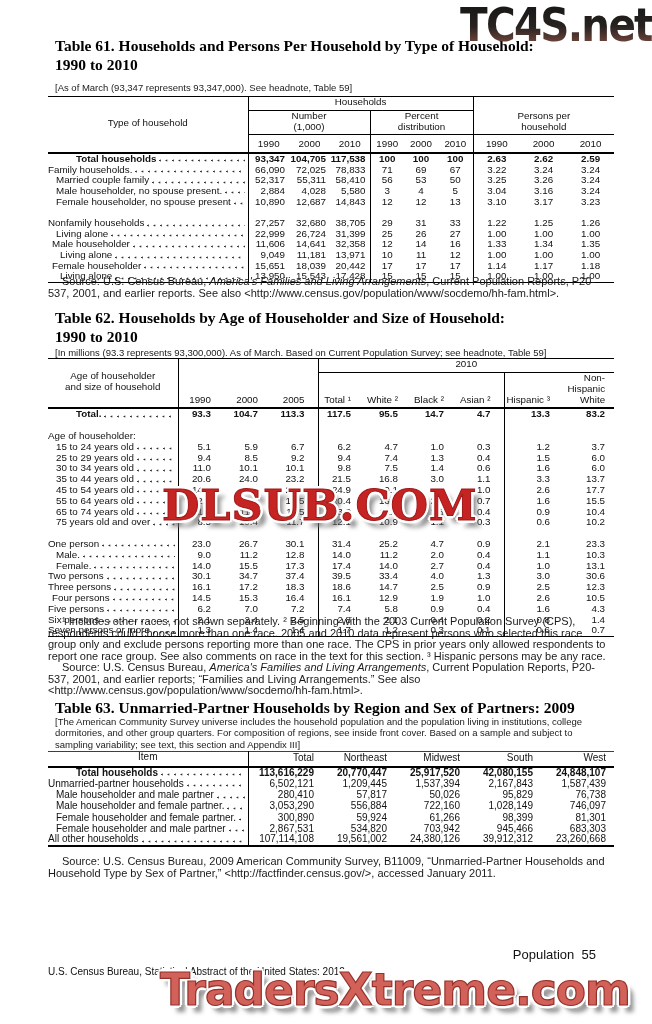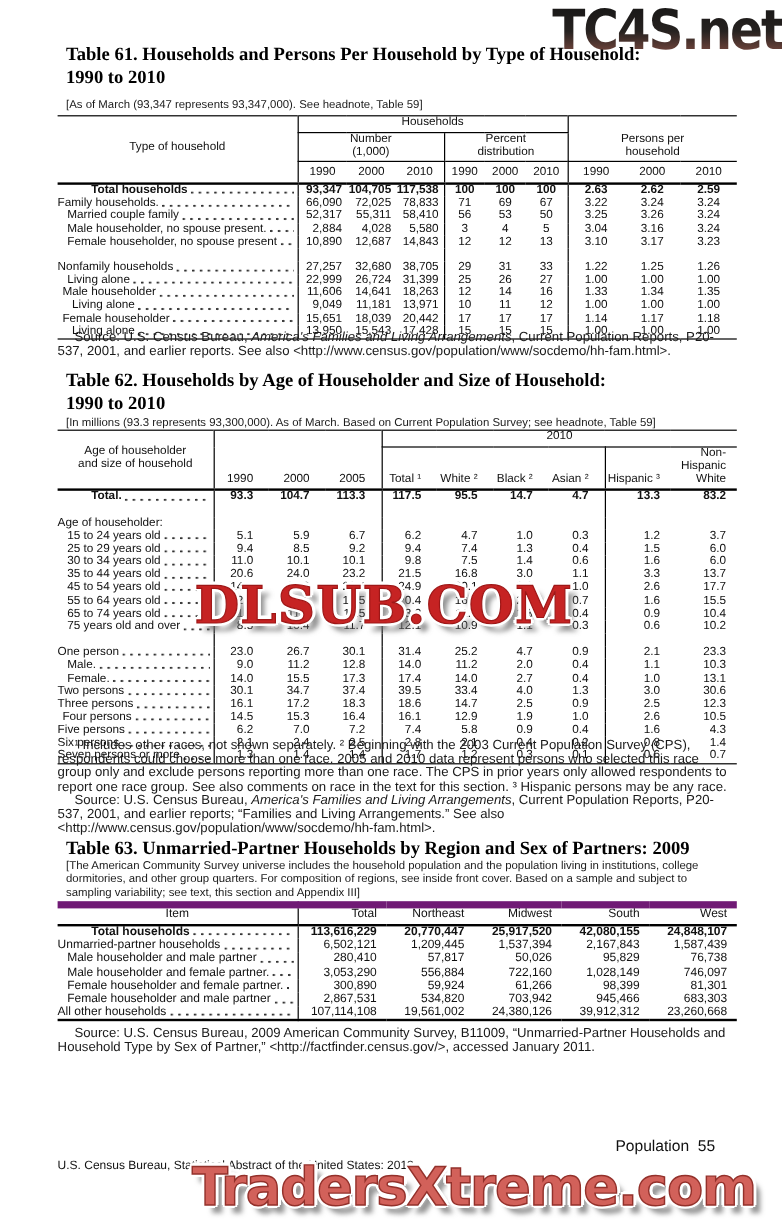--- a/index.html
+++ b/index.html
@@ -12,21 +12,21 @@
   .title {
     font-family:"Liberation Serif", serif; font-weight:bold;
     font-size:15.5px; line-height:19px; color:#000; white-space:pre-line;
   }
   .note { font-size:9.5px; line-height:11.3px; color:#1a1a1a; }
   .src  { font-size:11px; line-height:11.6px; color:#1a1a1a; text-indent:14px; }
   .it { font-style:italic; }
 
   table { border-collapse:collapse; table-layout:fixed; position:absolute; left:48px; width:566px; }
   table { border-top:1.5px solid #000; border-bottom:1.5px solid #000; }
-  #t63  { border-top:6px solid #701a75; border-bottom:2px solid #000; }
+  #t63  { border-top:1px solid #701a75; border-bottom:2px solid #000; }
   th { font-weight:normal; font-size:9.8px; line-height:10.8px; vertical-align:bottom; padding:0 0 2px 0; }
   td { font-size:9.8px; line-height:10.5px; padding:0; vertical-align:bottom; }
   .ctr { text-align:center; }
   .pre { white-space:pre-line; }
   .stub-h { text-align:center; vertical-align:middle; border-right:1px solid #000; }
   .vl { border-left:1px solid #000; }
   .bb { border-bottom:1px solid #000; }
   .thick { border-bottom:2px solid #000; }
 
   
@@ -279,21 +279,21 @@
       </tr>
       <tr>
         <td>
           <div class="stubwrap">
             <span class="lbl" style="padding-left: 4px;">Male householder</span>
             <span class="dots"></span>
           </div>
         </td>
         <td>11,606</td>
         <td>14,641</td>
-        <td>18,263</td>
+        <td>32,358</td>
         <td>12</td>
         <td>14</td>
         <td>16</td>
         <td>1.33</td>
         <td>1.34</td>
         <td>1.35</td>
       </tr>
       <tr>
         <td>
           <div class="stubwrap">

